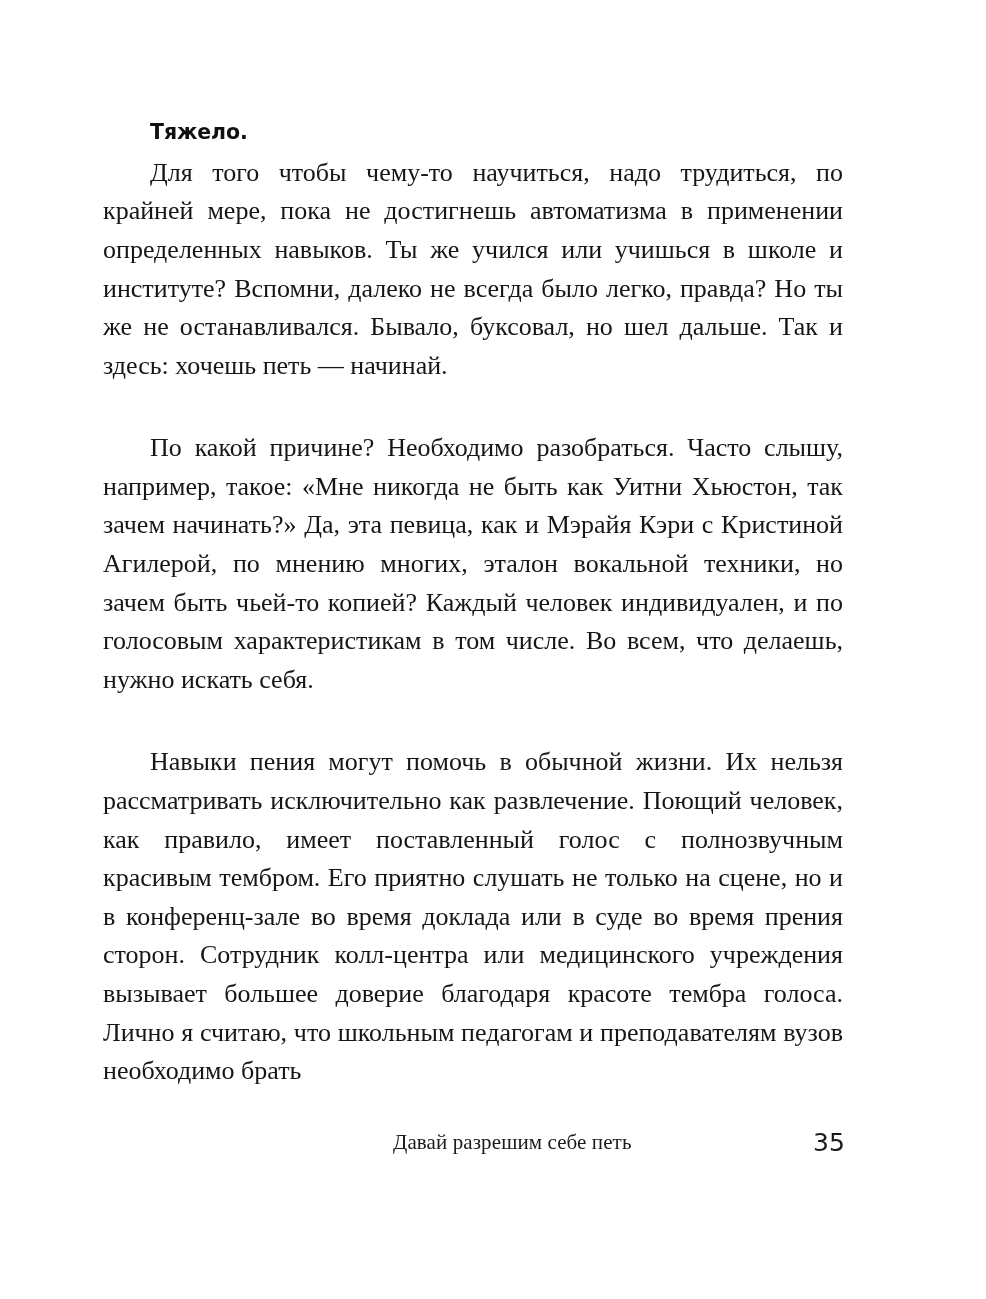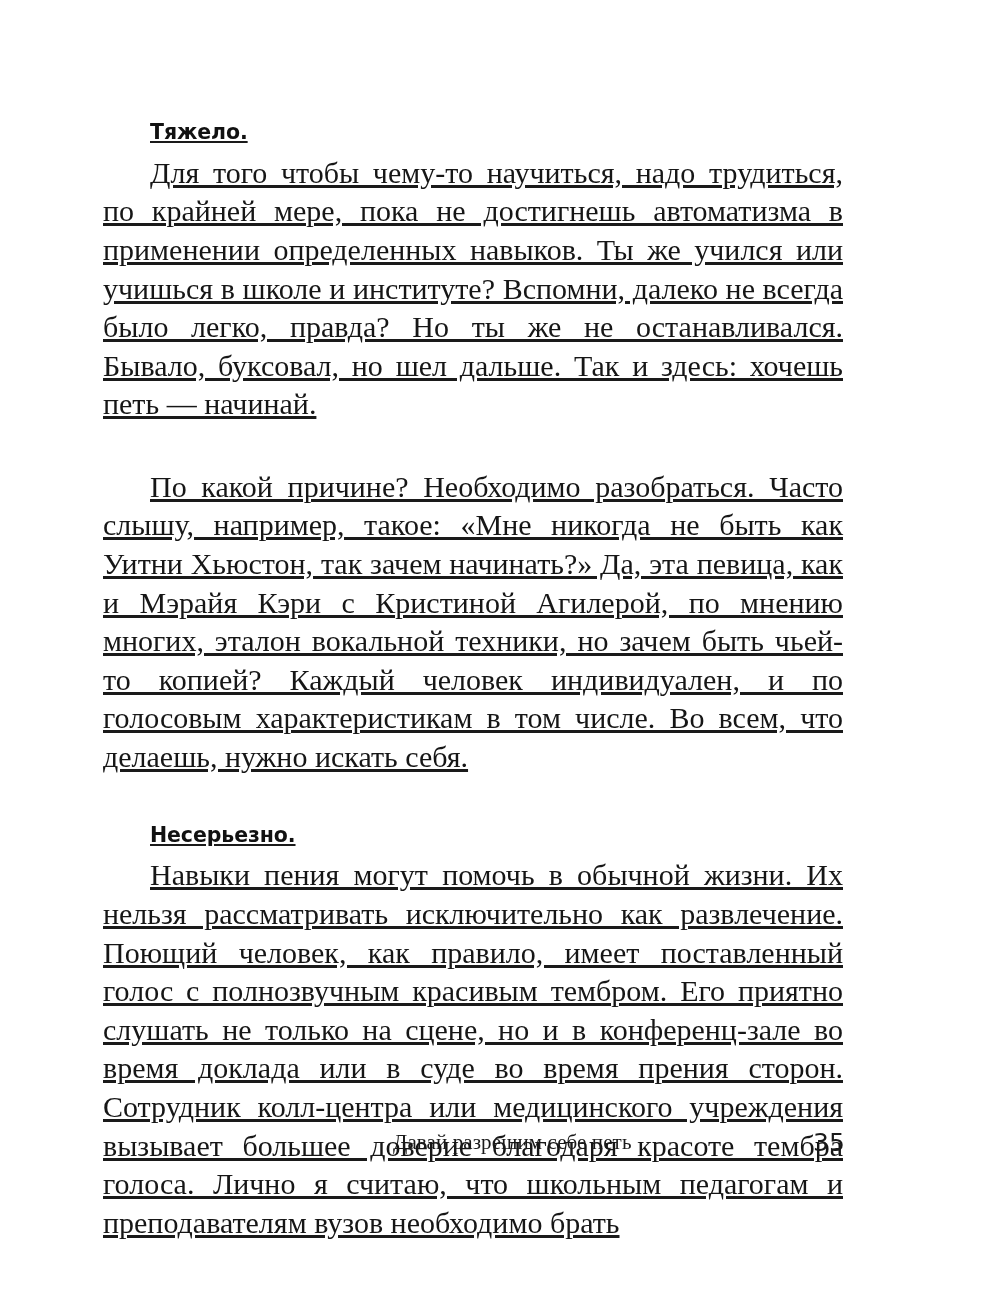--- a/index.html
+++ b/index.html
@@ -27,37 +27,36 @@
 
   .content {
     position: absolute;
     left: 103px;
     top: 118px;
     width: 740px;
   }
 
   .section {
     margin-bottom: 30px;
-    text-decoration: underline;
   }
 
   .section-heading {
     font-family: "DejaVu Sans", sans-serif;
     font-weight: bold;
     font-size: 20.5px;
     line-height: 1.45;
     margin: 0 0 6px 0;
     padding-left: 47px;
     letter-spacing: -0.1px;
     color: #111111;
   }
 
   .body-paragraph {
     font-family: "Liberation Serif", serif;
-    font-size: 30px;
+    font-size: 26px;
     line-height: 38.6px;
     text-align: justify;
     text-justify: inter-word;
     text-indent: 47px;
     margin: 0;
     color: #161616;
     hyphens: manual;
   }
 
   .footer {
@@ -103,21 +102,20 @@
 
     <div class="spacer-lg"></div>
 
     <div class="section">
       <p class="body-paragraph">По какой причине? Необходимо разобраться. Часто слышу, например, такое: «Мне никогда не быть как Уитни Хьюстон, так зачем начинать?» Да, эта певица, как и Мэрайя Кэри с Кристиной Агилерой, по мнению многих, эталон вокальной техники, но зачем быть чьей-то копией? Каждый человек индивидуален, и по голосовым характеристикам в том числе. Во всем, что делаешь, нужно искать себя.</p>
     </div>
 
     <div class="spacer-lg"></div>
 
     <div class="section">
-      <h2 class="section-heading">Несерьезно.</h2>
       <p class="body-paragraph">Навыки пения могут помочь в обычной жизни. Их нельзя рассматривать исключительно как развлечение. Поющий человек, как правило, имеет поставленный голос с полнозвучным красивым тембром. Его приятно слушать не только на сцене, но и в конференц-зале во время доклада или в суде во время прения сторон. Сотрудник колл-центра или медицинского учреждения вызывает большее доверие благодаря красоте тембра голоса. Лично я считаю, что школьным педагогам и преподавателям вузов необходимо брать</p>
     </div>
 
   </div>
 
   <div class="footer">
     <div class="footer-title">Давай разрешим себе петь</div>
     <div class="footer-page-number">35</div>
   </div>
 

